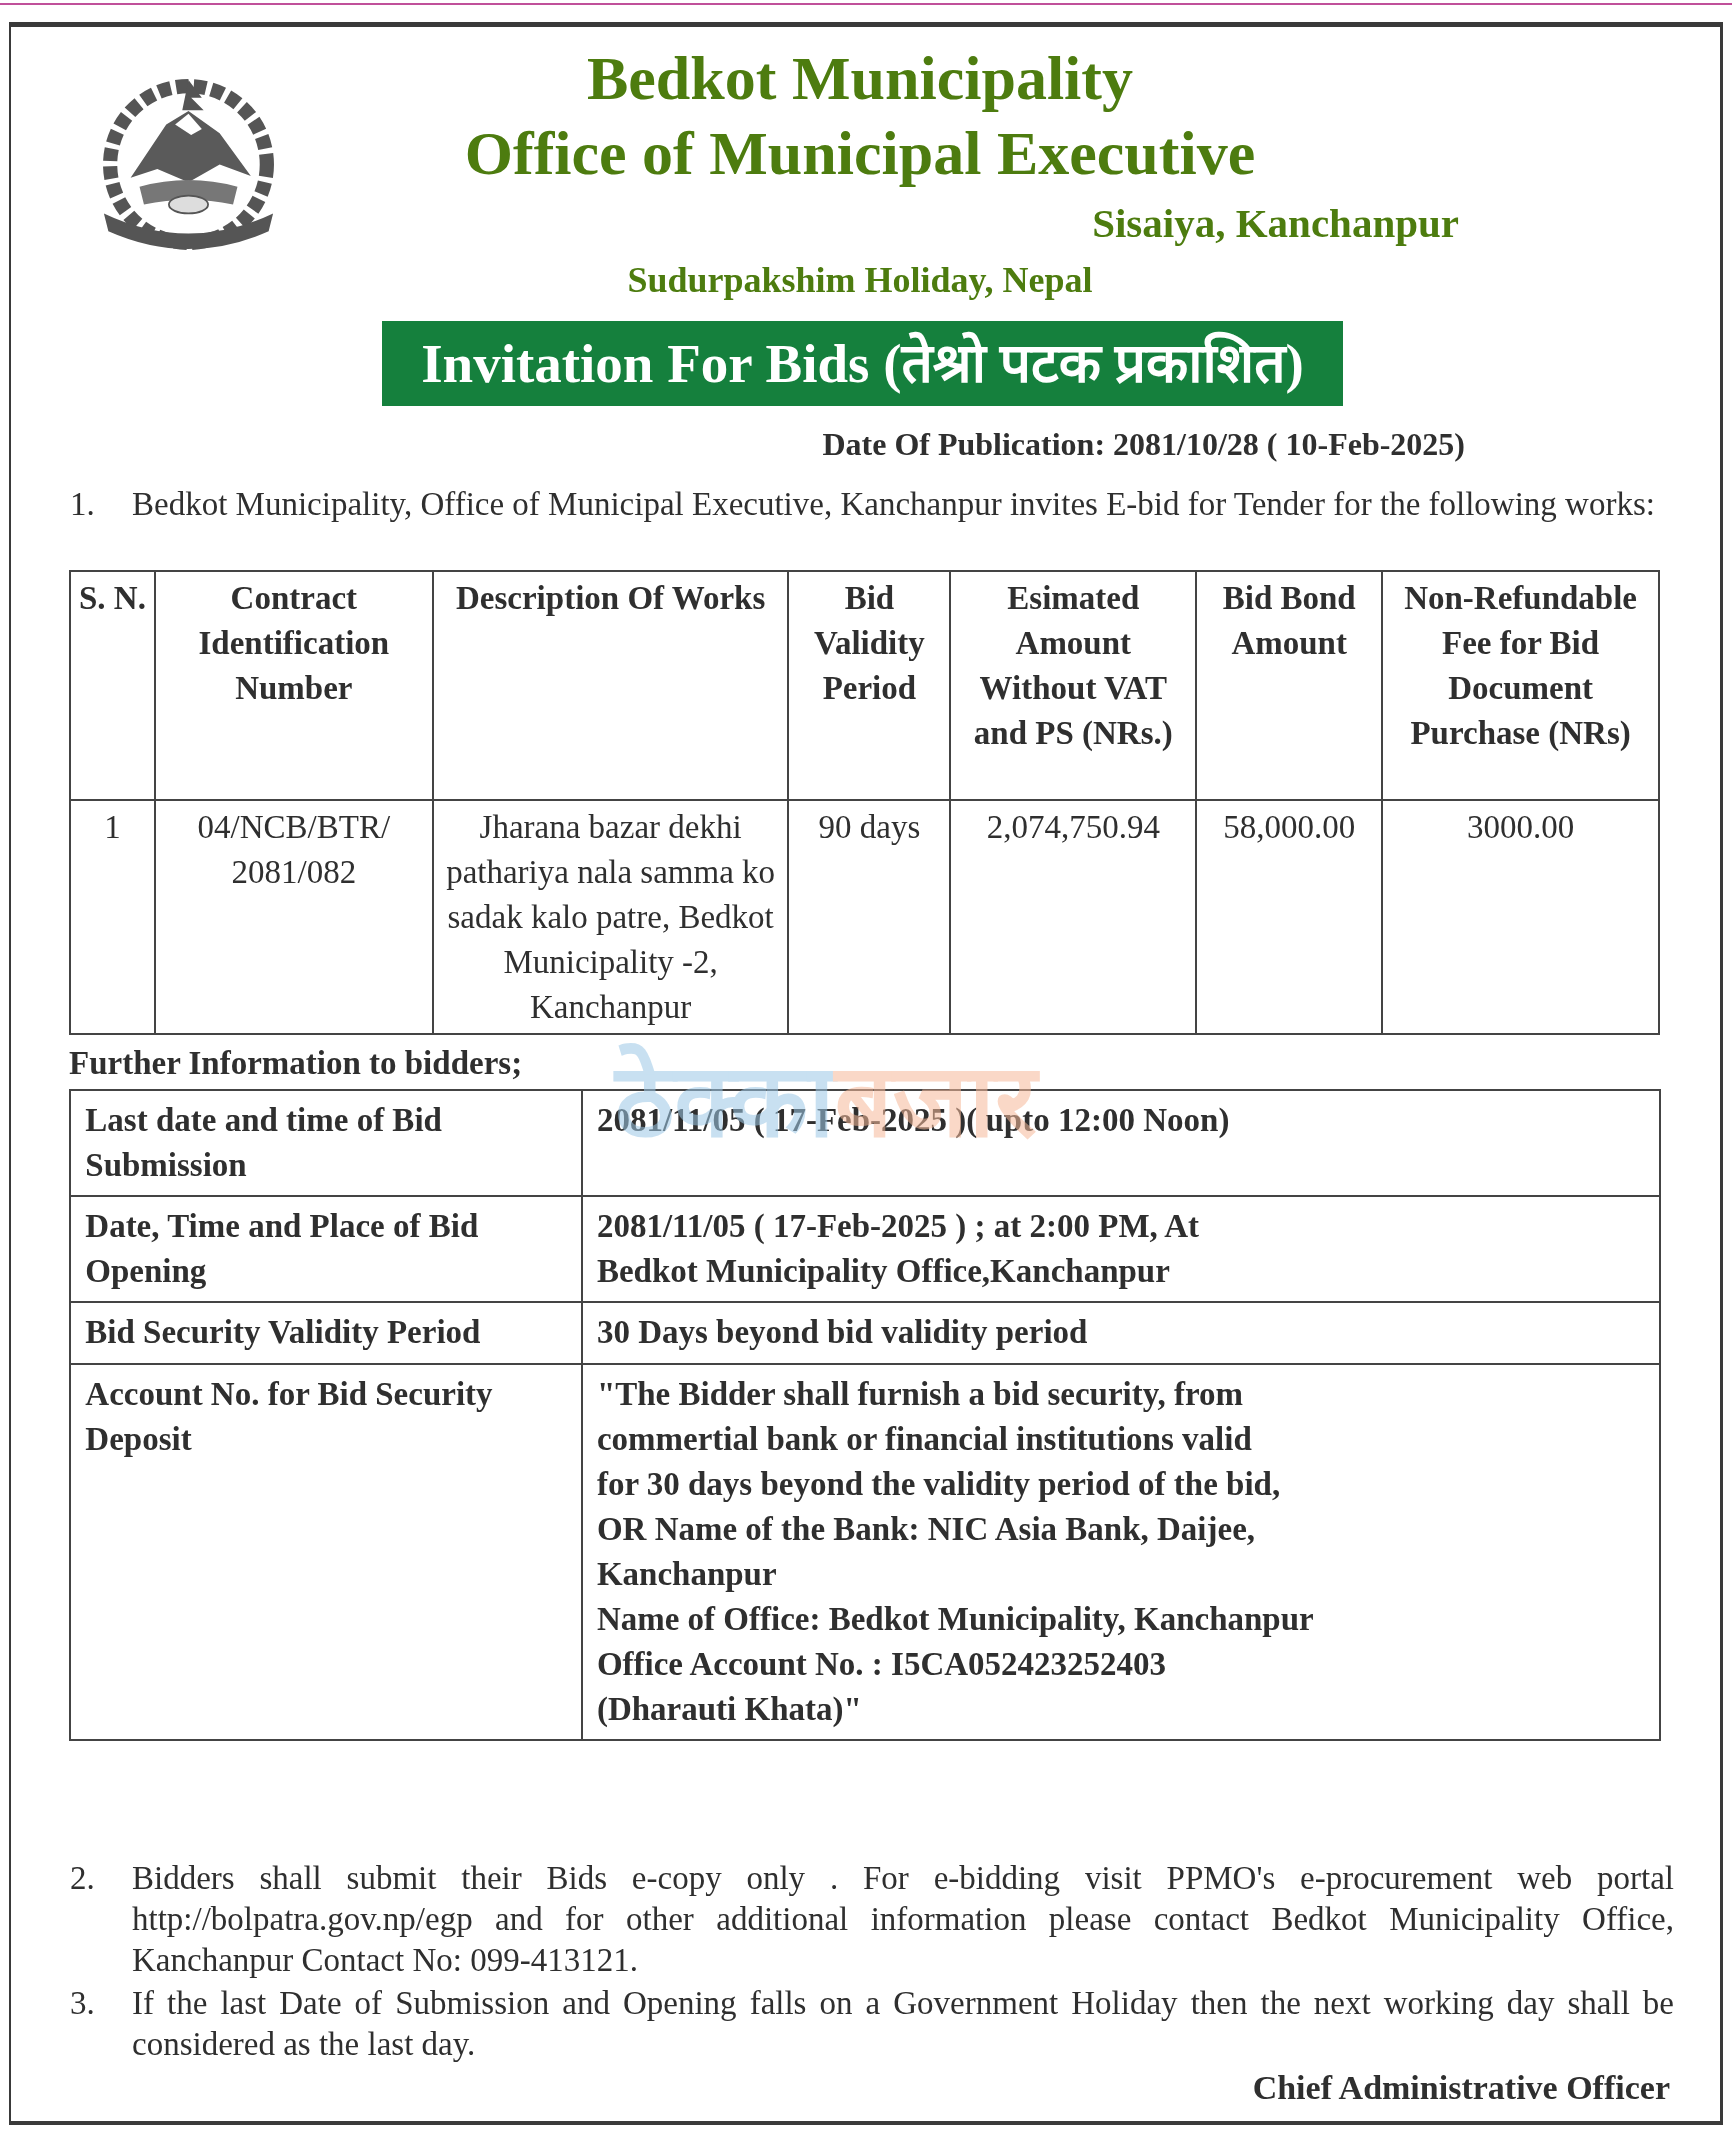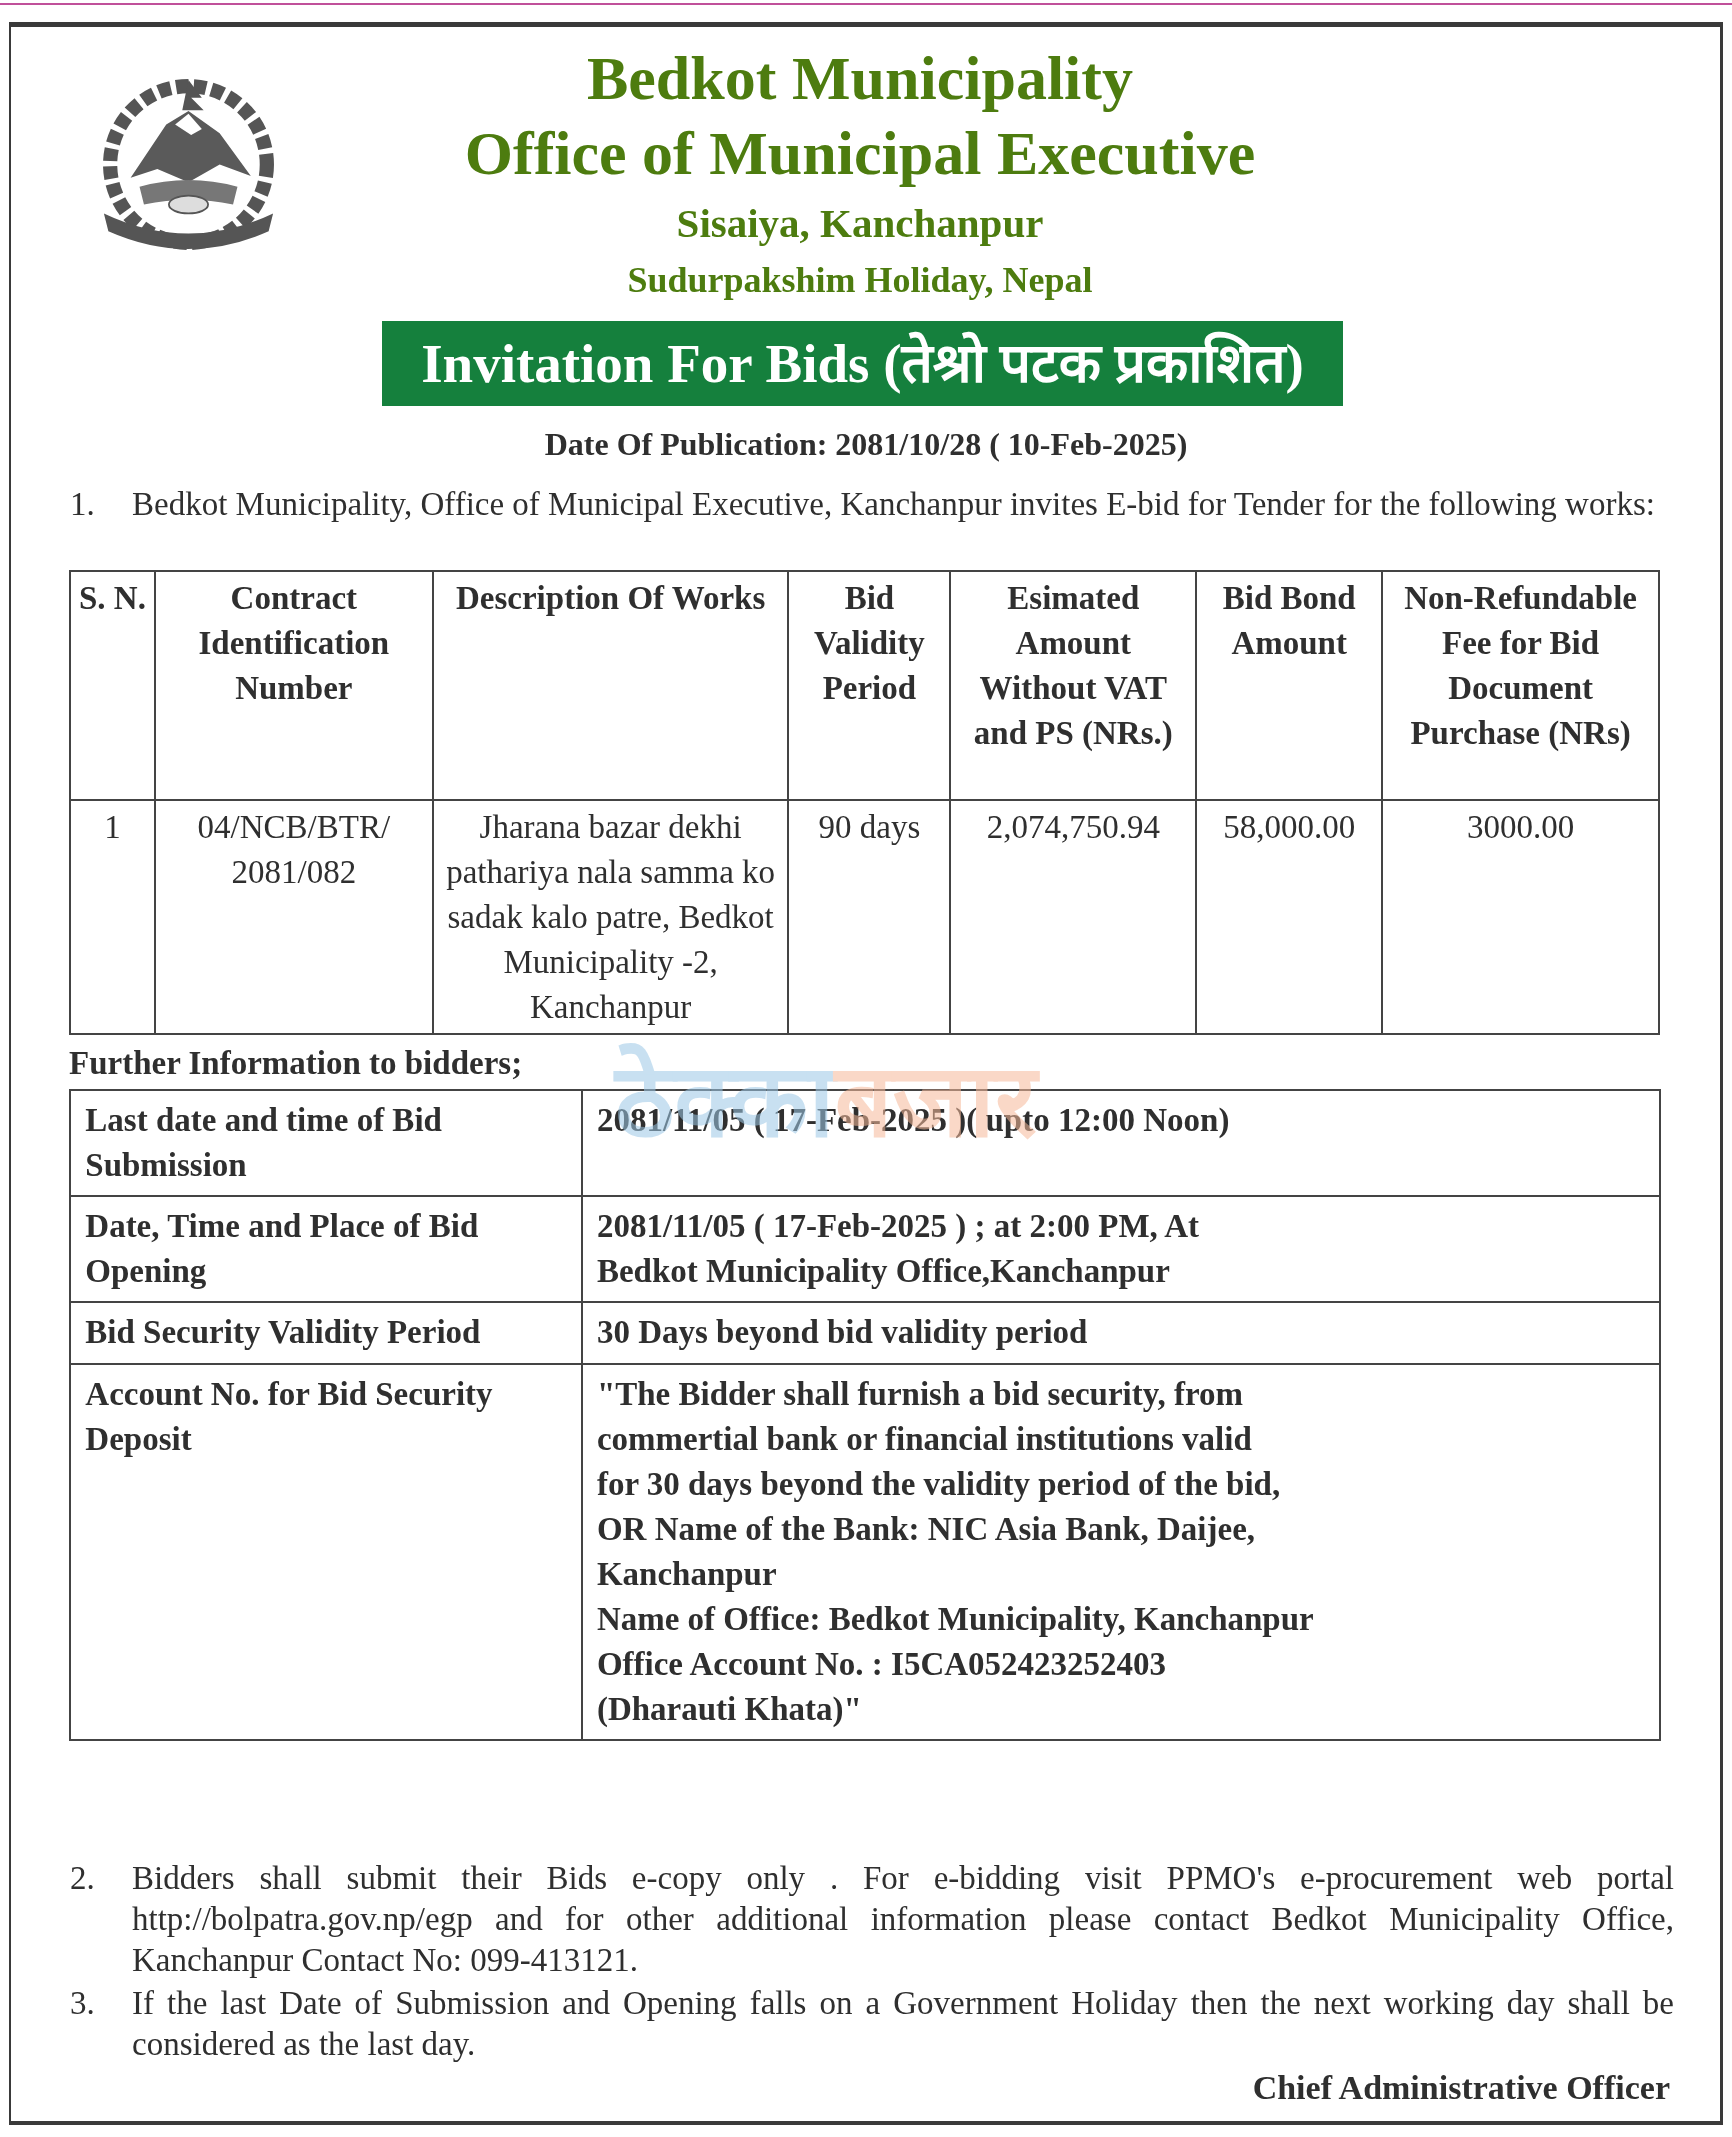--- a/index.html
+++ b/index.html
@@ -6,26 +6,26 @@
   body { width: 1732px; height: 2138px; position: relative; overflow: hidden;
          font-family: "Liberation Serif", "DejaVu Serif", serif; color: #2f2f2f; }
   .top-rule { position: absolute; left: 0; top: 2.7px; width: 1732px; height: 2.7px; background: #c0509a; }
   .frame { position: absolute; left: 9px; top: 22px; width: 1714px; height: 2103px;
            border-top: 5.3px solid #3a3a3a; border-left: 2.7px solid #3a3a3a;
            border-right: 3.6px solid #3a3a3a; border-bottom: 4.5px solid #3a3a3a; box-sizing: border-box; }
   .emblem { position: absolute; left: 86px; top: 71px; width: 205px; height: 187px; }
   .hdr { position: absolute; left: 261px; width: 1198px; text-align: center; font-weight: bold; color: #4d7c0f; }
   .h1 { top: 43px; font-size: 62px; line-height: 71px; }
   .h2 { top: 118px; font-size: 62px; line-height: 71px; }
-  .h3 { top: 198px; font-size: 41px; line-height: 50px; }
+  .h3 { top: 198px; font-size: 41px; line-height: 50px; text-align: right; }
   .h4 { top: 258px; font-size: 36px; line-height: 45px; }
   .banner { position: absolute; left: 382px; top: 321px; width: 961px; height: 85px;
             background: #15803d; color: #fff; text-align: center; font-weight: bold;
             font-size: 55px; line-height: 85px; }
-  .pubdate { position: absolute; left: 267px; top: 423px; width: 1198px; text-align: center;
+  .pubdate { position: absolute; left: 267px; top: 423px; width: 1198px; text-align: right;
              font-weight: bold; font-size: 32px; line-height: 43px; }
   .para { position: absolute; left: 70px; width: 1604px; font-size: 33px; line-height: 41px; }
   .para .num { position: absolute; left: 0; top: 0; }
   .para .txt { margin-left: 62px; display: block; text-align: justify; }
   .p1 { top: 484px; }
   .p2 { top: 1858px; }
   .p3 { top: 1983px; }
   table { border-collapse: collapse; position: absolute; }
   .works { left: 69px; top: 570px; width: 1591px; font-size: 33px; }
   .works th, .works td { border: 2.7px solid #444; vertical-align: top; text-align: center; padding: 3.6px 5.3px; line-height: 45px; }

